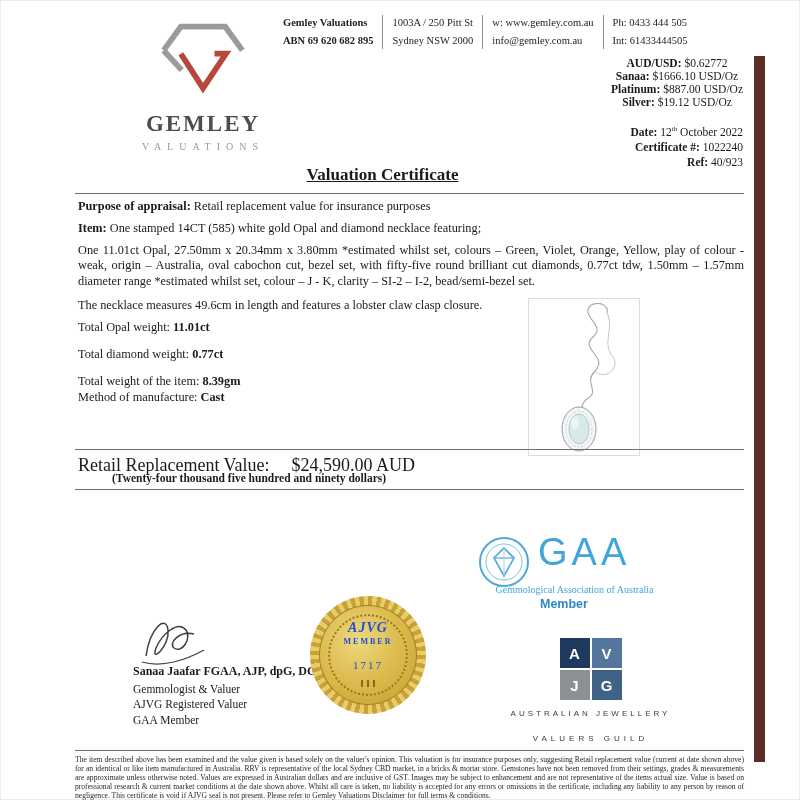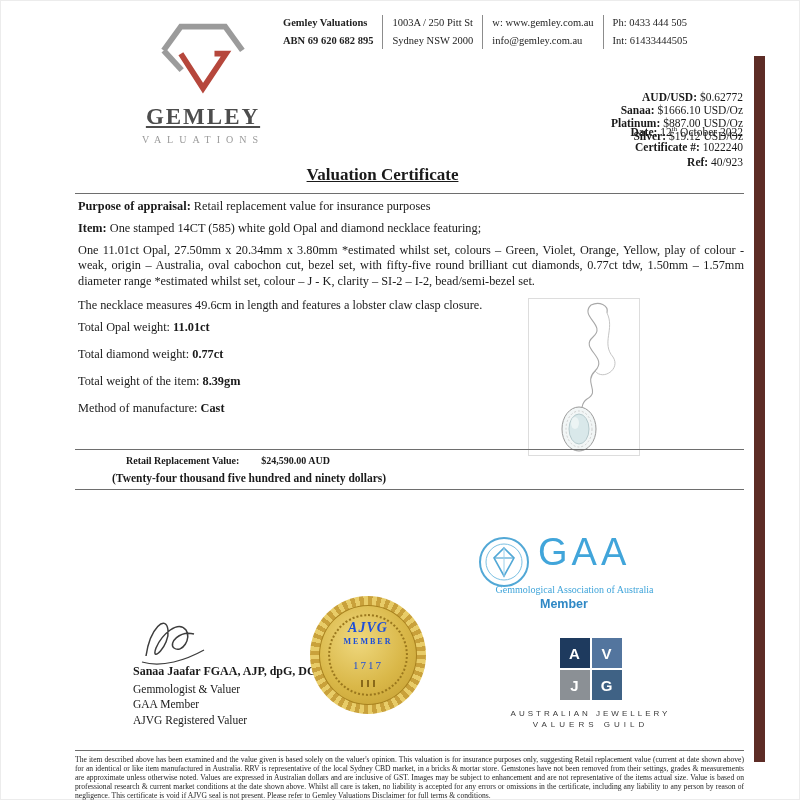--- a/index.html
+++ b/index.html
@@ -8,48 +8,48 @@
   .page { position:relative; width:800px; height:800px; background:#fff; overflow:hidden;
           box-shadow: inset 0 0 0 1px #ececec; }
   .b { font-weight:bold; }
   .hr { position:absolute; left:75px; width:669px; height:1px; background:#6e6e6e; }
 
   
   .rightbar { position:absolute; left:754px; top:56px; width:11px; height:706px; background:#5d2c26; }
 
   
   .logo { position:absolute; left:138px; top:16px; width:130px; text-align:center; }
-  .logo-name { font-size:23px; font-weight:bold; letter-spacing:2px; color:#4d4d4d; margin-top:2px;text-decoration:underline; }
+  .logo-name { font-size:23px; font-weight:bold; letter-spacing:2px; color:#4d4d4d; margin-top:9px; }
   .logo-sub  { font-size:10px; letter-spacing:6px; color:#9a9a9a; margin-top:4px; }
 
   
   .contact { position:absolute; left:283px; top:14px; display:flex; align-items:stretch;
              font-size:10.5px; line-height:1.7; color:#222; }
   .ccol { padding:0 9px; }
   .ccol:first-child { padding-left:0; font-weight:bold; }
   .cdiv { width:1px; background:#8c8c8c; margin:1px 0; }
 
   
-  .rates { position:absolute; right:57px; top:57px; text-align:right; font-size:11.5px; line-height:1.14;margin-top:34px; }
+  .rates { position:absolute; right:57px; top:57px; text-align:center; font-size:11.5px; line-height:1.14; }
   
   .meta { position:absolute; right:57px; top:125px; text-align:right; font-size:11.5px; line-height:1.32; }
   .meta sup { font-size:7px; }
 
   .title { position:absolute; left:75px; top:165px; width:615px; text-align:center;
            font-size:17px; font-weight:bold; text-decoration:underline; }
 
   .line { position:absolute; left:78px; font-size:12.3px; }
   .desc { width:666px; line-height:1.25; text-align:justify; }
 
   
   .photo { position:absolute; left:528px; top:298px; width:112px; height:158px;
            border:1px solid #ddd; background:#fff; }
 
   
-  .value-line { position:absolute; left:78px; top:455px; font-size:10px; font-weight:bold;margin-left:48px; }
+  .value-line { position:absolute; left:78px; top:455px; font-size:18px; font-weight:normal; }
   .value-line .amt { margin-left:22px; }
   .value-words { position:absolute; left:78px; top:472px; font-size:11.5px; font-weight:bold;padding-left:34px; }
 
   
   .gaa-emblem { position:absolute; left:478px; top:536px; }
   .gaa-acronym { position:absolute; left:538px; top:531px; font-family:"Liberation Sans", sans-serif;
                  font-size:38px; letter-spacing:4px; color:#41a5da; }
   .gaa-fullname { position:absolute; left:472px; top:584px; width:205px; text-align:center;
                   font-size:10px; color:#41a5da; font-family:Liberation Serif, serif; }
   .gaa-member { position:absolute; left:540px; top:597px; font-size:12.5px; font-weight:bold;
@@ -81,21 +81,21 @@
           font-family:"Liberation Sans", sans-serif; }
   .ajvg-grid { display:grid; grid-template-columns:30px 30px; grid-auto-rows:30px; gap:2px;
                width:62px; margin:0 auto; }
   .sq { display:flex; align-items:center; justify-content:center; color:#fff;
         font-size:15px; font-weight:bold; }
   .sq-a { background:#1e3a5e; }
   .sq-v { background:#53759e; }
   .sq-j { background:#8b9095; }
   .sq-g { background:#3f6285; }
   .ajvg-t1 { margin-top:9px; font-size:8px; letter-spacing:3px; color:#3a3a3a; }
-  .ajvg-t2 { margin-top:2px; font-size:8px; letter-spacing:4px; color:#3a3a3a; }
+  .ajvg-t2 { margin-top:16px; font-size:8px; letter-spacing:4px; color:#3a3a3a; }
 
   
   .disclaimer { position:absolute; left:75px; top:756px; width:669px; font-size:7.6px;
                 line-height:1.17; text-align:justify; color:#1f1f1f; }
 </style>
 </head>
 <body>
 
 <div class="page">
 
@@ -160,21 +160,21 @@
 
   <div class="line" style="top:320px;">
     <span>Total Opal weight:</span> <span class="b">11.01ct</span>
   </div>
   <div class="line" style="top:347px;">
     <span>Total diamond weight:</span> <span class="b">0.77ct</span>
   </div>
   <div class="line" style="top:374px;">
     <span>Total weight of the item:</span> <span class="b">8.39gm</span>
   </div>
-  <div class="line" style="top:401px;">
+  <div class="line" style="top:390px;">
     <span>Method of manufacture:</span> <span class="b">Cast</span>
   </div>
 
   <div class="photo">
     <svg width="110" height="156" viewBox="0 0 110 156">
       <path d="M62,6 C70,2 80,6 78,14" fill="none" stroke="#a8a8a8" stroke-width="1.1"></path>
       <path d="M62,6 C50,18 78,26 64,38 C50,50 80,58 66,72 C54,84 72,92 58,100 C52,104 54,108 52,112" fill="none" stroke="#a8a8a8" stroke-width="1.1"></path>
       <path d="M78,14 C86,30 72,44 84,58 C92,70 74,82 66,72" fill="none" stroke="#bdbdbd" stroke-width="0.9"></path>
       <ellipse cx="50" cy="130" rx="17" ry="22" fill="#f2f6f6" stroke="#9a9a9a" stroke-width="1"></ellipse>
       <ellipse cx="50" cy="130" rx="13" ry="18" fill="none" stroke="#cfcfcf" stroke-width="1" stroke-dasharray="2,2"></ellipse>
@@ -201,22 +201,22 @@
   <div class="gaa-fullname">Gemmological Association of Australia</div>
   <div class="gaa-member">Member</div>
 
   <svg class="signature" width="92" height="58" viewBox="0 0 92 58">
     <path d="M8,46 C12,18 28,4 30,20 C32,36 12,54 18,38 C24,24 40,10 48,20 C54,28 44,44 36,38 C30,33 42,20 56,24" fill="none" stroke="#3d3d3d" stroke-width="1.5"></path>
     <path d="M4,52 C24,58 48,50 66,40" fill="none" stroke="#3d3d3d" stroke-width="1.2"></path>
   </svg>
   <div class="valuer">
     <div class="vname">Sanaa Jaafar FGAA, AJP, dpG, DG</div>
     <div>Gemmologist &amp; Valuer</div>
+    <div>AJVG Registered Valuer</div>
     <div>GAA Member</div>
-    <div>AJVG Registered Valuer</div>
   </div>
 
   <div class="seal">
     <div class="seal-burst"></div>
     <div class="seal-mid"></div>
     <div class="seal-inner">
       <div class="seal-l1">AJVG</div>
       <div class="seal-l2">MEMBER</div>
       <div class="seal-l3">1717</div>
       <div class="seal-ticks"><i></i><i></i><i></i></div>

